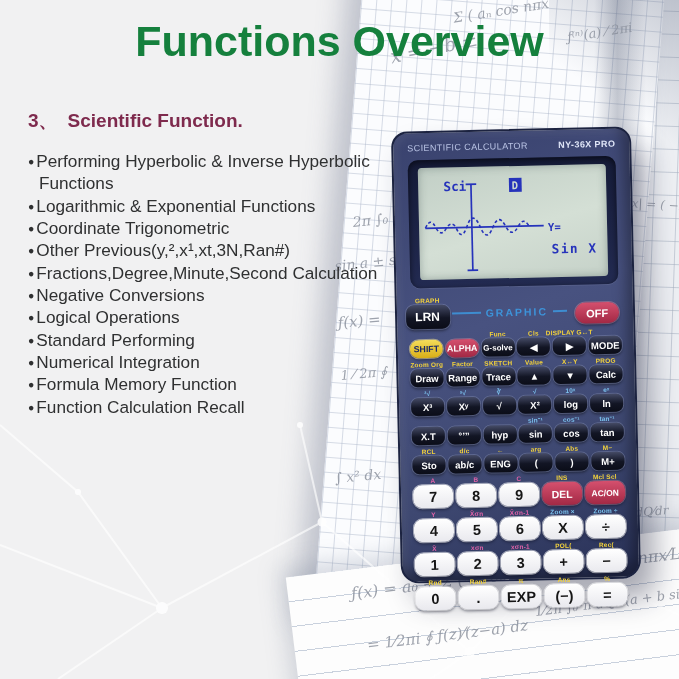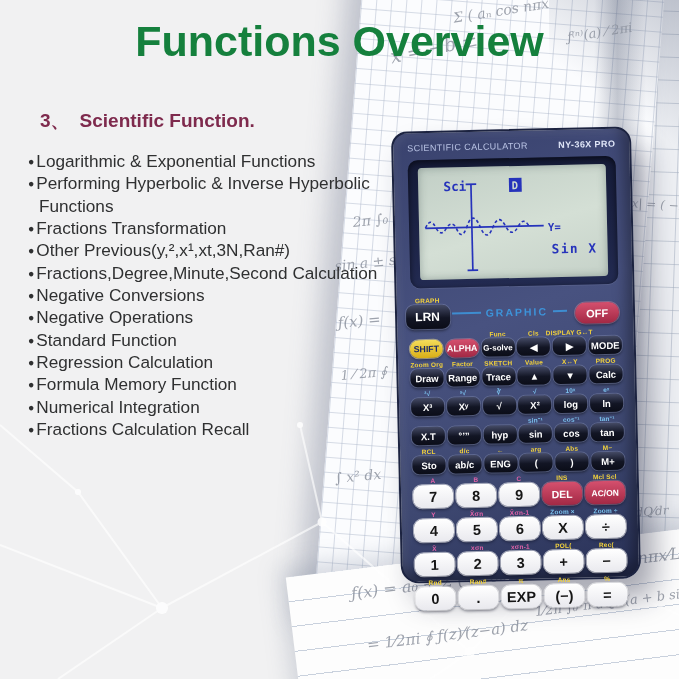--- a/index.html
+++ b/index.html
@@ -28,21 +28,21 @@
 
   .constellation{position:absolute;left:0;top:380px;z-index:2;opacity:.85;}
 
   .formula-layer{position:absolute;left:0;top:0;width:679px;height:679px;z-index:3;pointer-events:none;}
   .formula{position:absolute;font-family:"DejaVu Serif",serif;font-style:italic;
     color:#878d99;opacity:.8;white-space:nowrap;transform-origin:left top;}
 
   
   .title{position:absolute;left:0;top:17px;width:679px;margin:0;text-align:center;z-index:6;
     font-size:43px;font-weight:bold;color:#15803d;letter-spacing:0;}
-  .section{position:absolute;left:40px;top:108px;z-index:6;font-size:19px;font-weight:bold;color:#7e2a4d;}
+  .section{position:absolute;left:28px;top:108px;z-index:6;font-size:19px;font-weight:bold;color:#7e2a4d;}
   .section .num{margin-right:10px;}
   .features{position:absolute;left:28px;top:150px;width:352px;z-index:6;
     font-size:17.2px;line-height:22.35px;color:#2f3031;}
   .feat{padding-left:11px;text-indent:-11px;}
   .blt{font-size:10.5px;vertical-align:2px;margin-right:2px;}
 
   
   .calc{position:absolute;left:396px;top:129px;width:240px;height:452px;z-index:5;box-sizing:border-box;
     transform:rotate(-1.3deg);border:2px solid #1c2340;border-radius:16px 16px 18px 18px;
     background:linear-gradient(160deg,#39426e 0%,#485280 42%,#3e4871 72%,#272f55 100%);
@@ -137,32 +137,31 @@
       <span class="formula" style="left: 534px; top: 604px; font-size: 13px; transform: rotate(-7deg);">1⁄2π ∫₀²π dQ ⁄ (a + b sinQ)</span>
     </div>
 
   <h1 class="title">Functions Overview</h1>
 
   <div class="section">
     <span class="num">3、</span><span>Scientific Function.</span>
   </div>
 
   <div class="features">
+      <div class="feat"><span class="blt">●</span><span class="ftxt">Performing Hyperbolic &amp; Inverse Hyperbolic Functions</span></div>
       <div class="feat"><span class="blt">●</span><span class="ftxt">Logarithmic &amp; Exponential Functions</span></div>
-      <div class="feat"><span class="blt">●</span><span class="ftxt">Performing Hyperbolic &amp; Inverse Hyperbolic Functions</span></div>
-      <div class="feat"><span class="blt">●</span><span class="ftxt">Fractions Transformation</span></div>
+      <div class="feat"><span class="blt">●</span><span class="ftxt">Coordinate Trigonometric</span></div>
       <div class="feat"><span class="blt">●</span><span class="ftxt">Other Previous(y,²,x¹,xt,3N,Ran#)</span></div>
       <div class="feat"><span class="blt">●</span><span class="ftxt">Fractions,Degree,Minute,Second Calculation</span></div>
       <div class="feat"><span class="blt">●</span><span class="ftxt">Negative Conversions</span></div>
-      <div class="feat"><span class="blt">●</span><span class="ftxt">Negative Operations</span></div>
-      <div class="feat"><span class="blt">●</span><span class="ftxt">Standard Function</span></div>
-      <div class="feat"><span class="blt">●</span><span class="ftxt">Regression Calculation</span></div>
+      <div class="feat"><span class="blt">●</span><span class="ftxt">Logical Operations</span></div>
+      <div class="feat"><span class="blt">●</span><span class="ftxt">Standard Performing</span></div>
+      <div class="feat"><span class="blt">●</span><span class="ftxt">Numerical Integration</span></div>
       <div class="feat"><span class="blt">●</span><span class="ftxt">Formula Memory Function</span></div>
-      <div class="feat"><span class="blt">●</span><span class="ftxt">Numerical Integration</span></div>
-      <div class="feat"><span class="blt">●</span><span class="ftxt">Fractions Calculation Recall</span></div>
+      <div class="feat"><span class="blt">●</span><span class="ftxt">Function Calculation Recall</span></div>
     </div>
 
   <div class="calc">
     <div class="brand-row">
       <span class="brand">SCIENTIFIC CALCULATOR</span>
       <span class="model">NY-36X PRO</span>
     </div>
 
     <div class="bezel">
       <div class="lcd">

